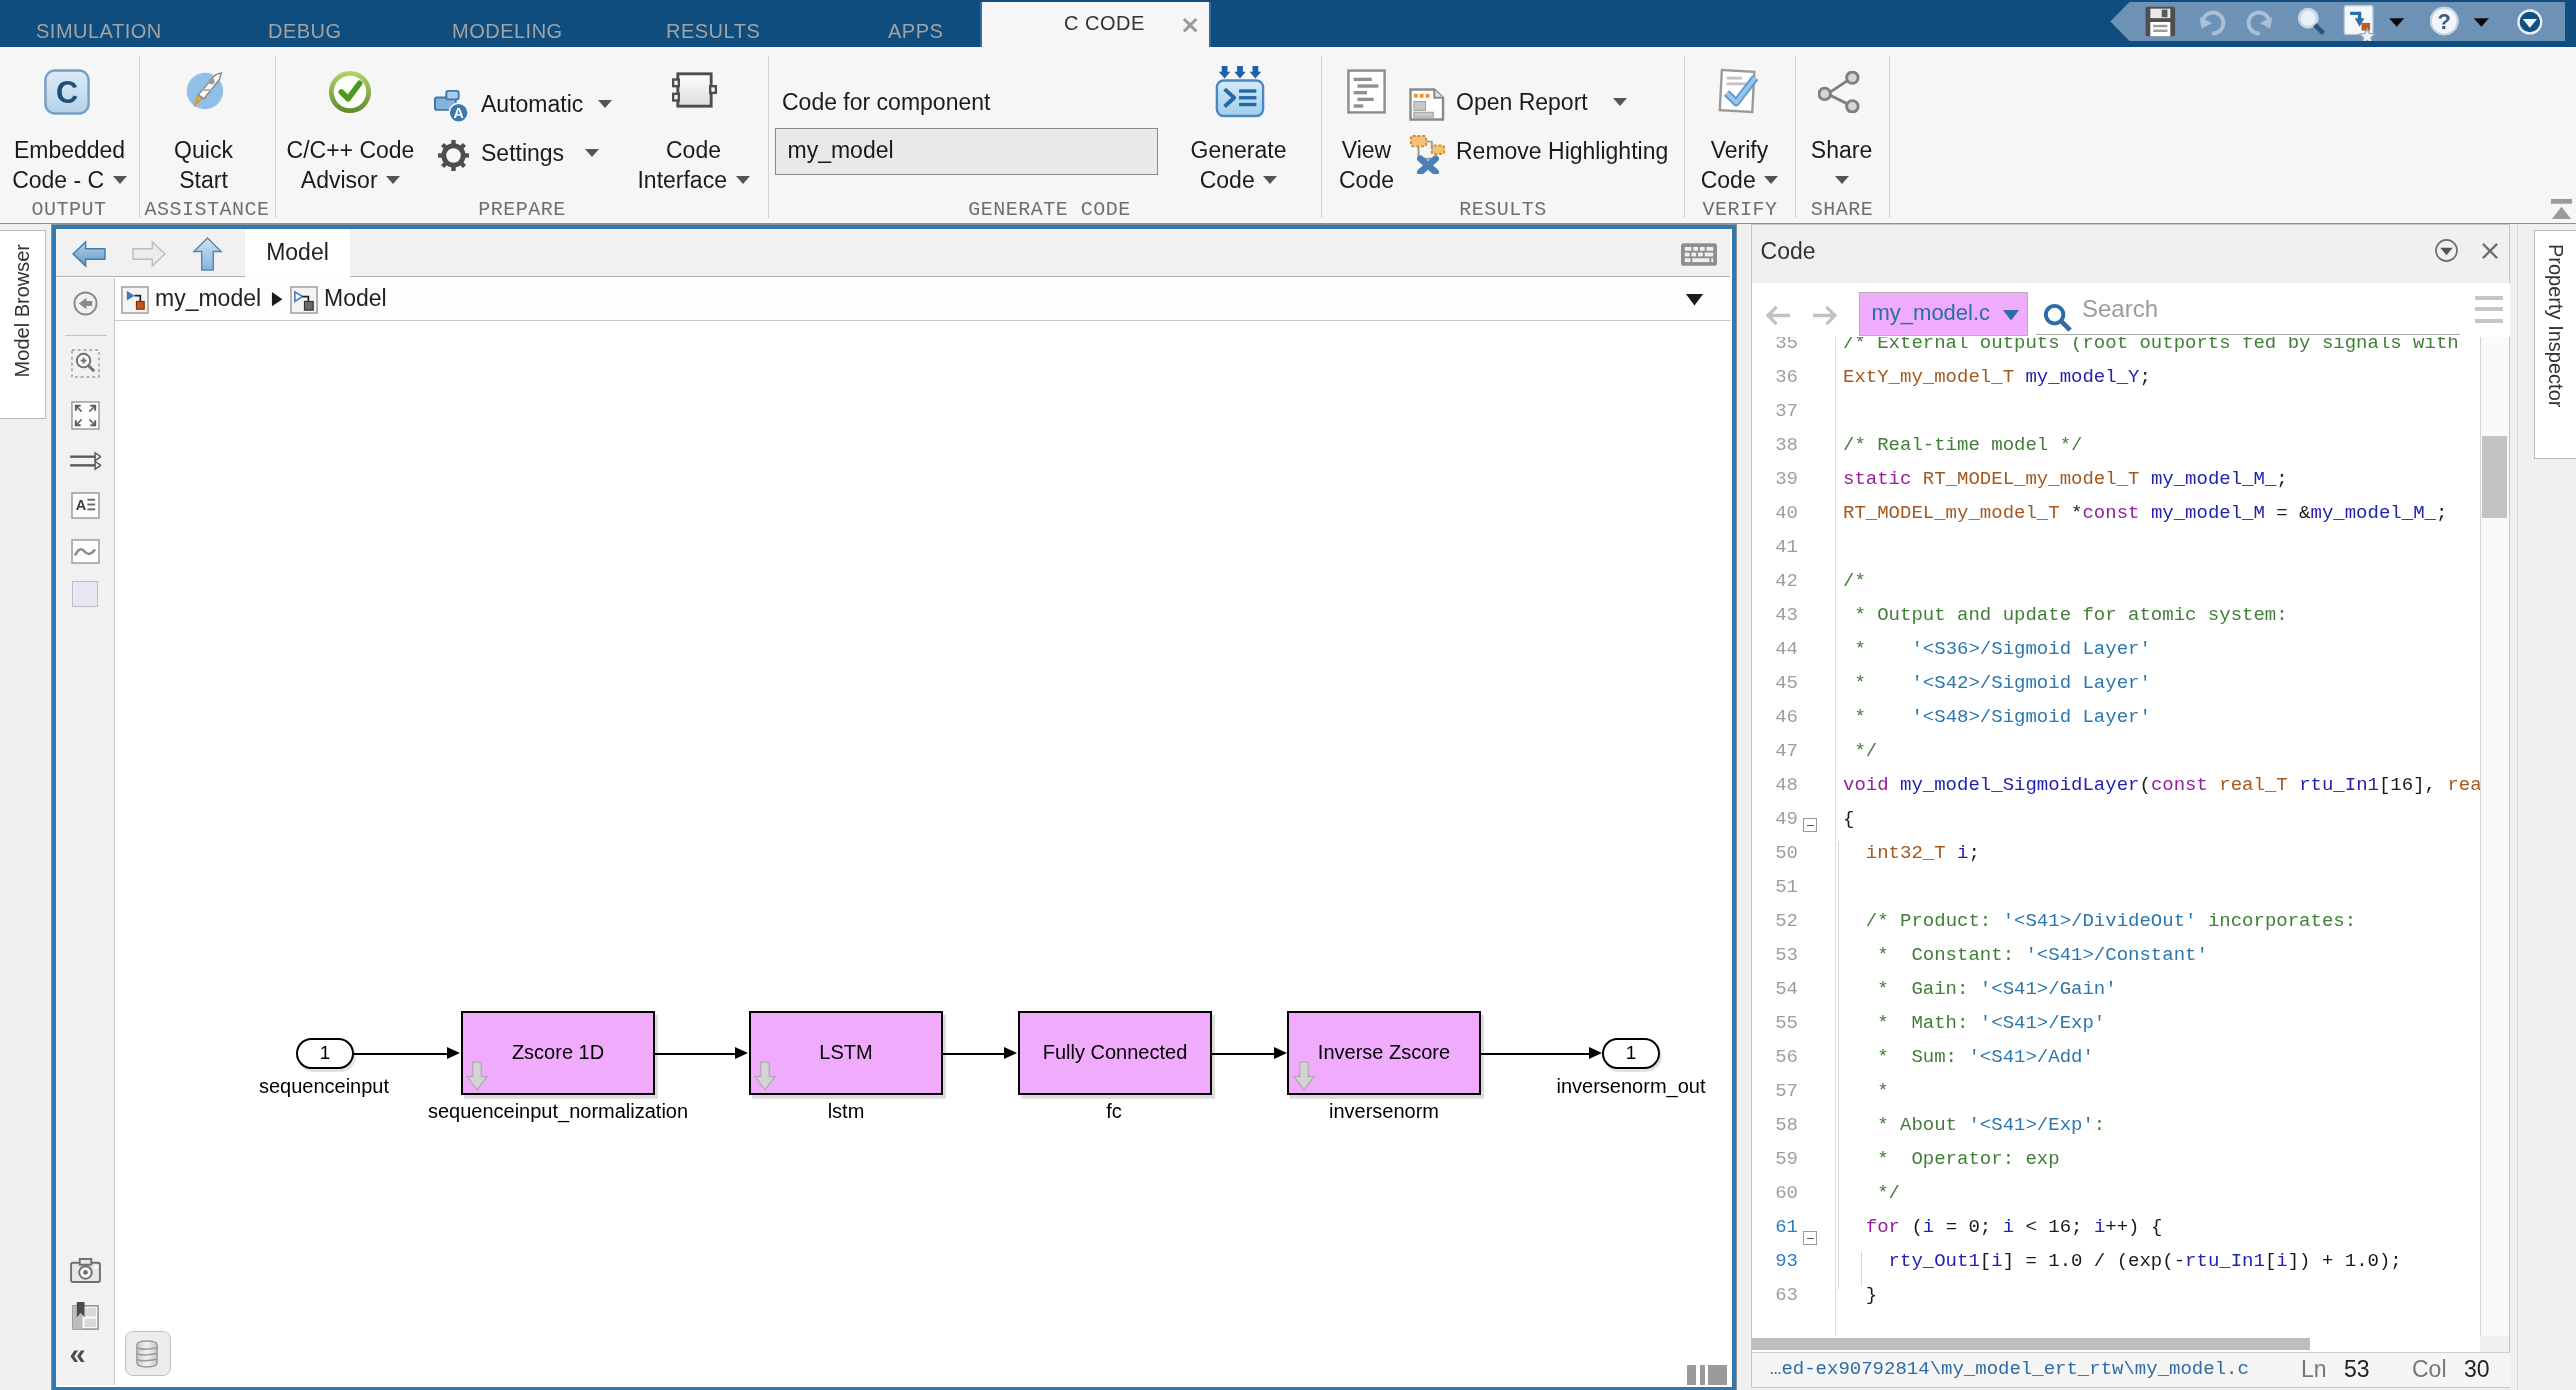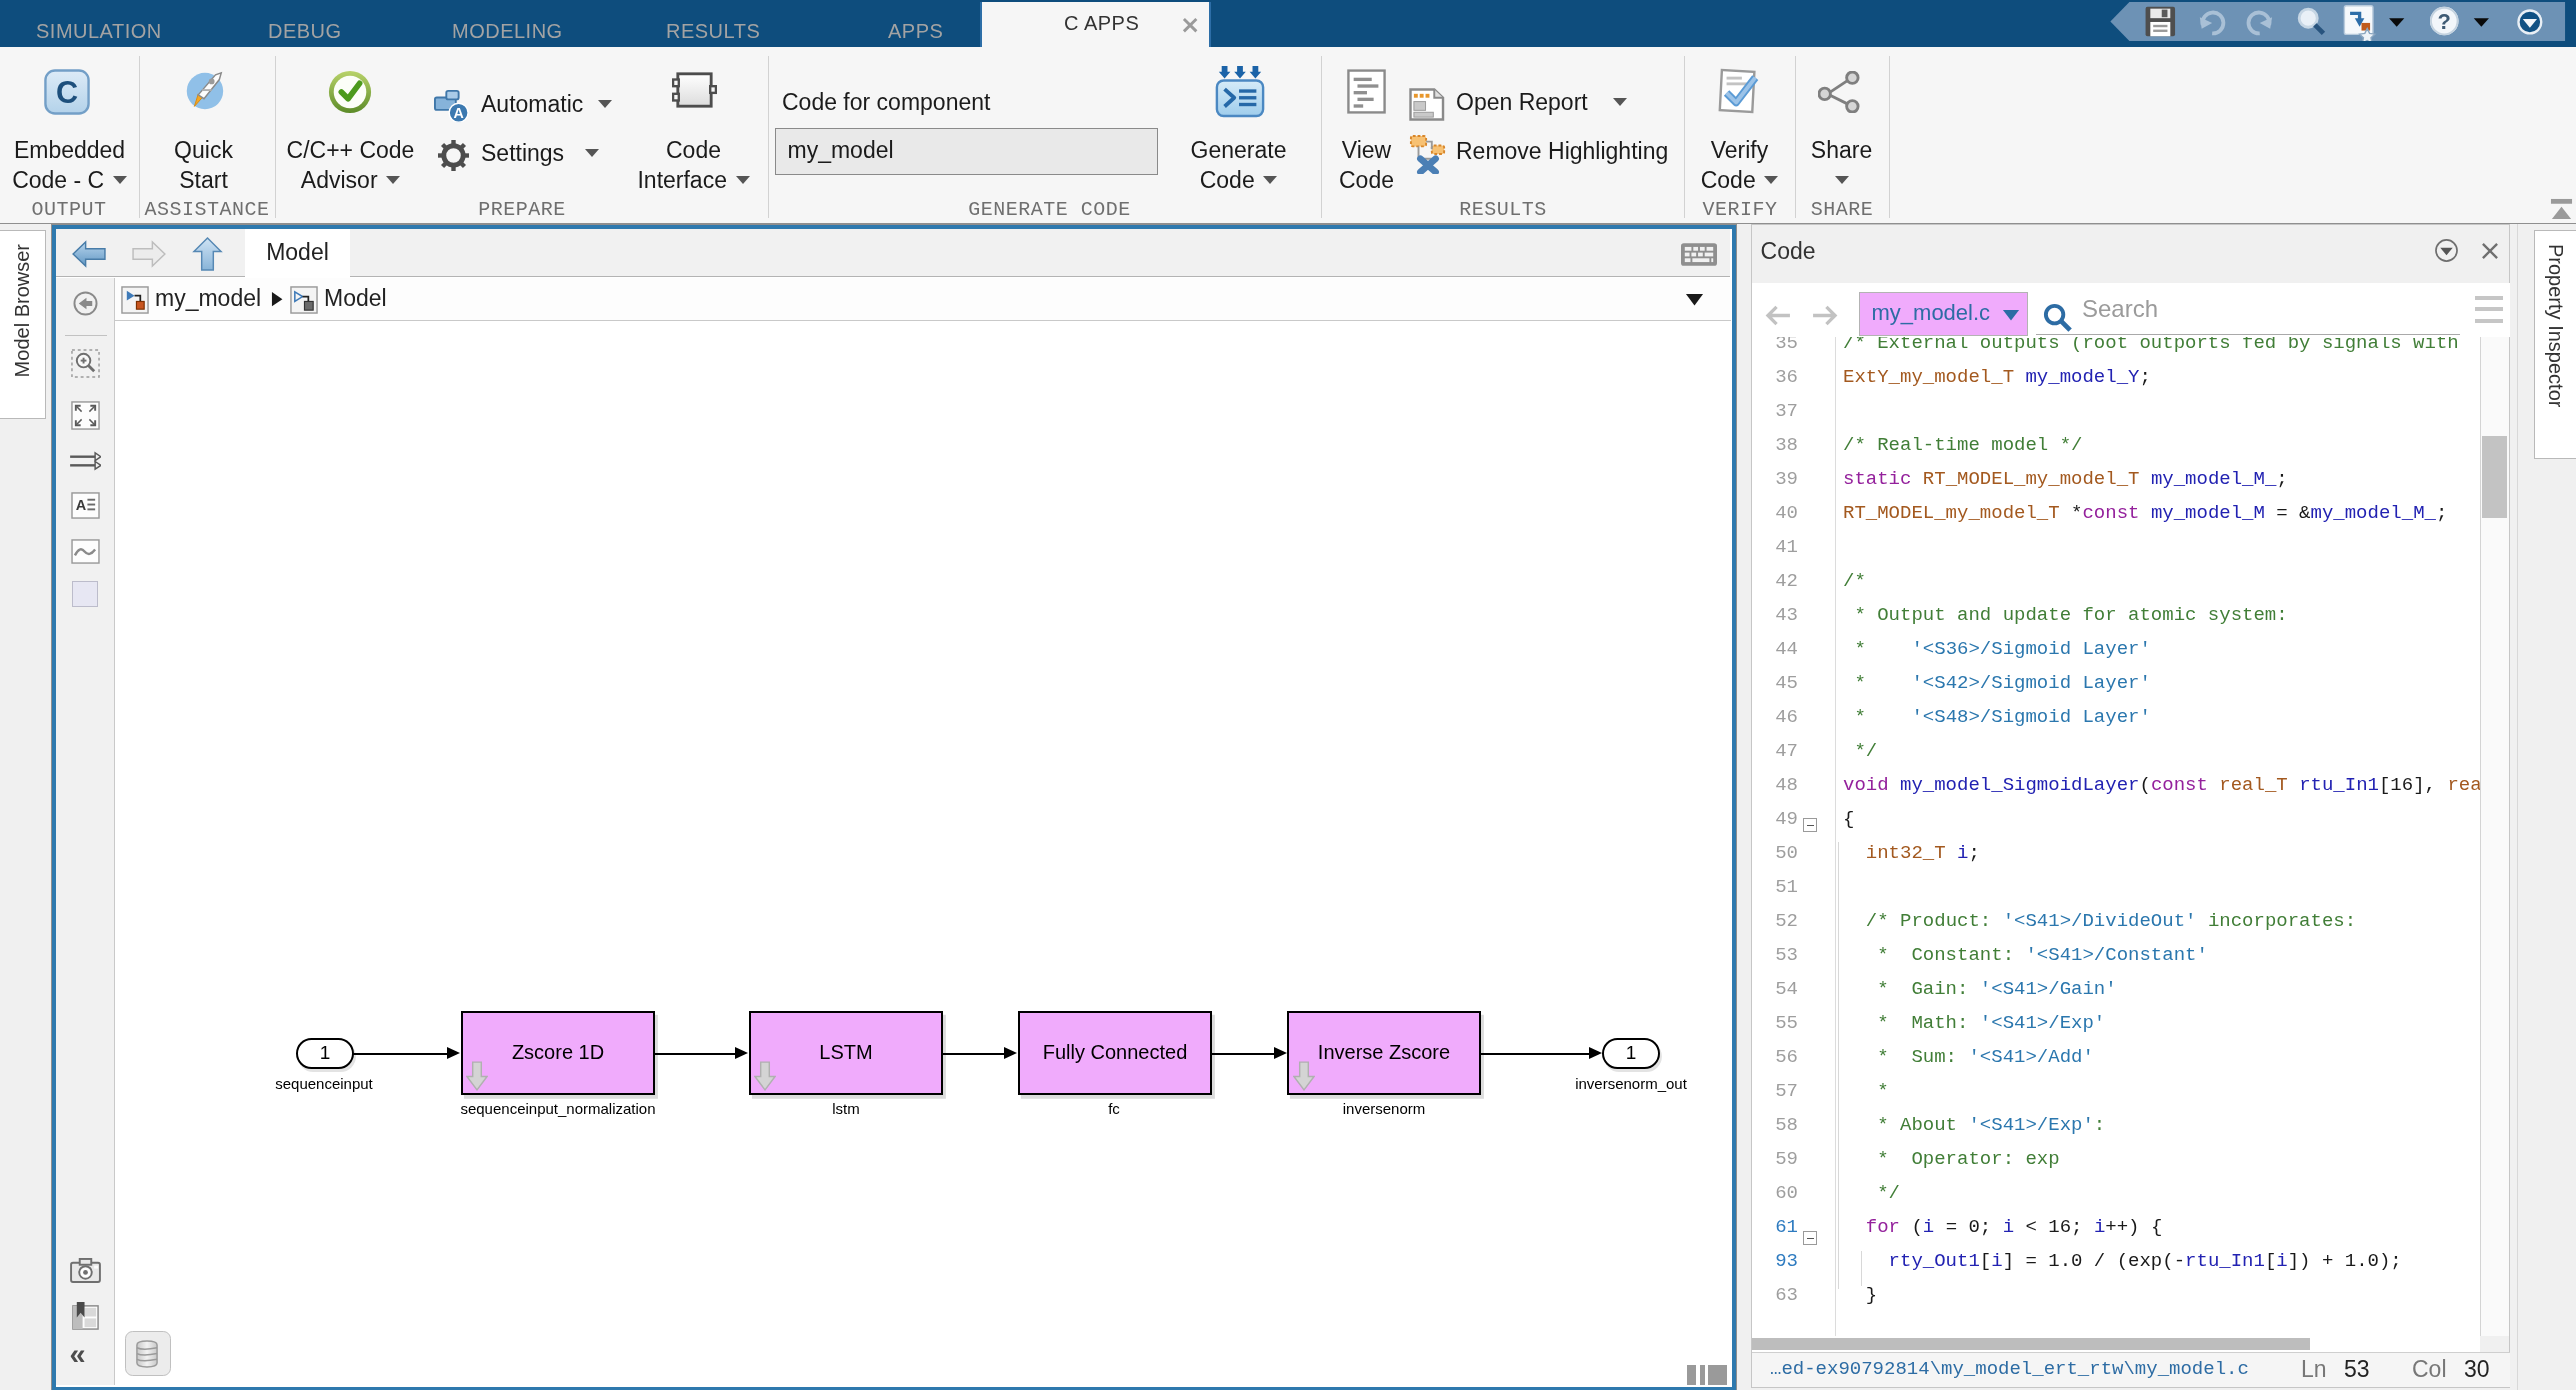--- a/index.html
+++ b/index.html
@@ -45,21 +45,21 @@
   #diagram { position:absolute; left:59px; top:92px; width:1616px; height:1064px; background:#fff; }
   .blk { position:absolute; width:194px; height:84px; background:#f0abfc; border:2.9px solid #000;
     box-shadow:2.9px 3.8px 0 #dcdcdc; text-align:center; font-size:20px; color:#000; }
   .blk span { position:absolute; left:0; width:100%; top:50%; margin-top:-12.5px; }
   .oval { position:absolute; width:58px; height:31px; background:#fff; border:2.4px solid #000;
     border-radius:15.4px; text-align:center; font-size:19px; line-height:26px; color:#000;
     box-shadow:1.9px 2.9px 0 #e3e3e3; }
   .wire { position:absolute; height:1.9px; background:#000; }
   .ahead { position:absolute; width:0; height:0; border-top:6.7px solid transparent;
     border-bottom:6.7px solid transparent; border-left:13.4px solid #000; }
-  .dlab { position:absolute; font-size:15px; color:#000; text-align:center; white-space:nowrap; }
+  .dlab { position:absolute; font-size:20px; color:#000; text-align:center; white-space:nowrap; }
   
   #codepanel { left:1751px; top:224px; width:759px; height:1164px; background:#f0f0f0;
     border:1px solid #c6c6c6; }
   #cp-toolbar { position:absolute; left:0px; top:58px; width:758px; height:55px; background:#fff;
     border-bottom:1px solid #c9c9c9; }
   #cp-code { position:absolute; left:0px; top:112px; width:728px; height:999px; background:#fff;
     overflow:hidden; }
   #gutter { position:absolute; left:0; top:-10.8px; width:46px; text-align:right;
     font-family:"Liberation Mono", monospace; font-size:19px; line-height:34px;
     color:#9e9e9e; white-space:pre; }
@@ -77,21 +77,21 @@
 </style>
 </head>
 <body>
 <div class="abs" id="tabbar">
   <span class="tab" style="left:36px;">SIMULATION</span>
   <span class="tab" style="left:268px;">DEBUG</span>
   <span class="tab" style="left:452px;">MODELING</span>
   <span class="tab" style="left:666px;">RESULTS</span>
   <span class="tab" style="left:888px;">APPS</span>
   <div id="activetab">
-      <span>C APPS</span>
+      <span>C CODE</span>
     <svg style="position:absolute;left:200px;top:15.4px;" width="16.3" height="16.3" viewBox="0 0 17 17">
       <path d="M2 2 L15 15 M15 2 L2 15" stroke="#9a9a9a" stroke-width="3"></path>
       </svg>
   </div>
   <div id="qab">
     <svg width="468" height="39" viewBox="0 0 487 41">
       <polygon points="20,0 478,0 478,41 20,41 0,20.5" fill="#6d92b5"></polygon>
 
       <g transform="translate(37,5)">
         <rect x="0" y="0" width="31" height="31" rx="2" fill="#4e4e4e"></rect>

